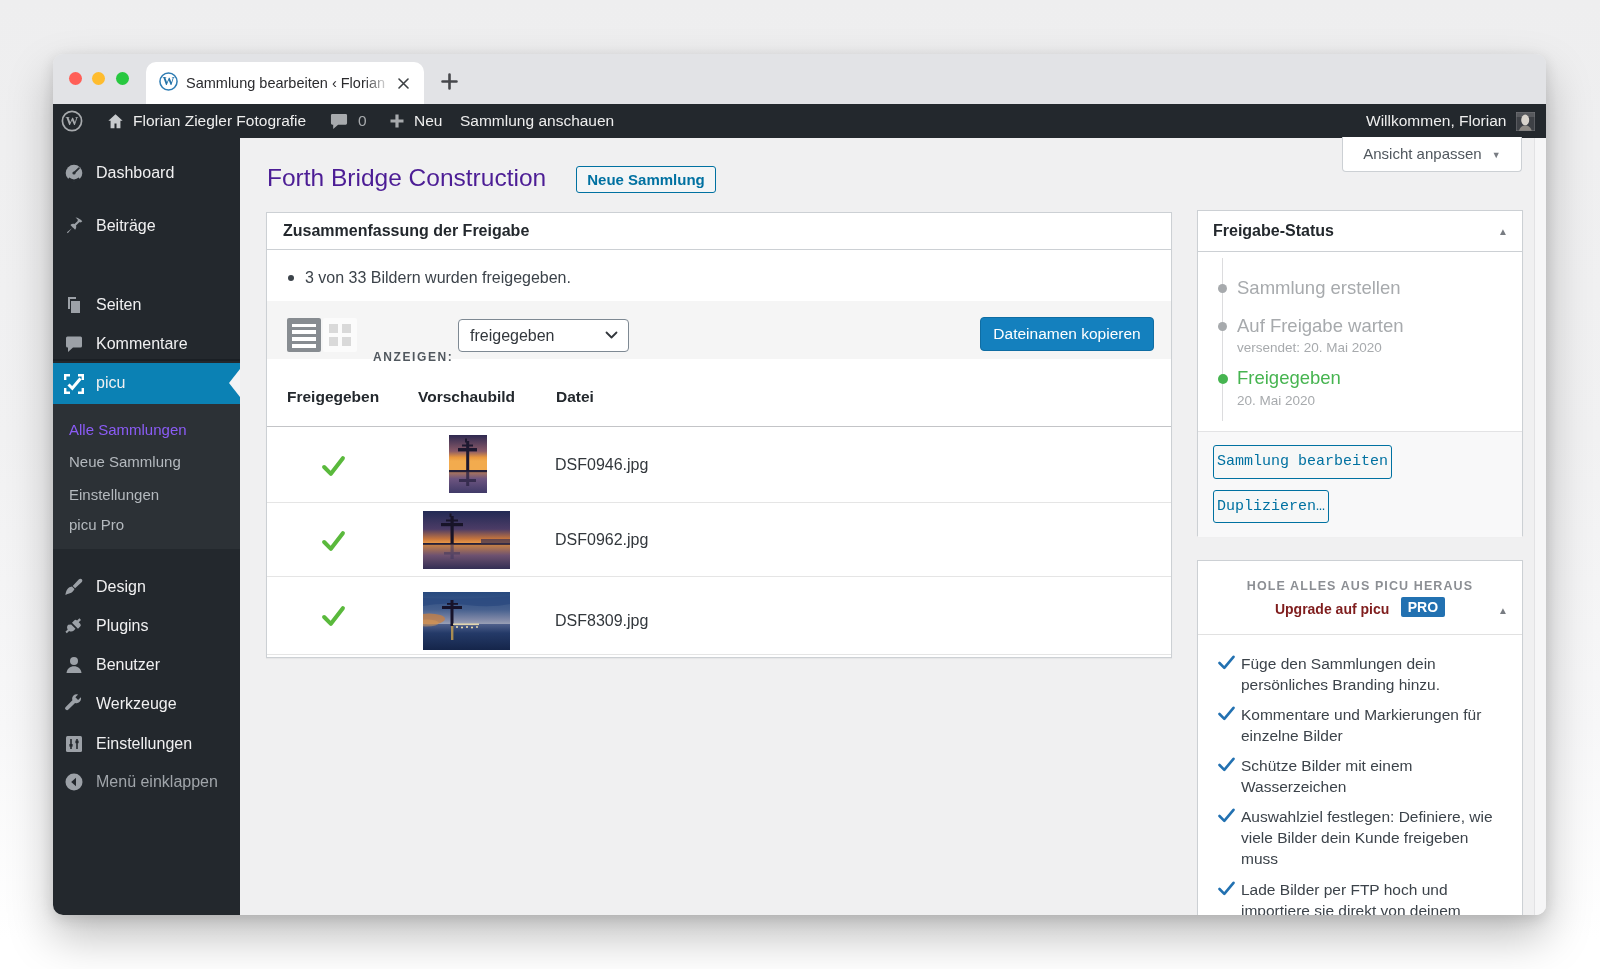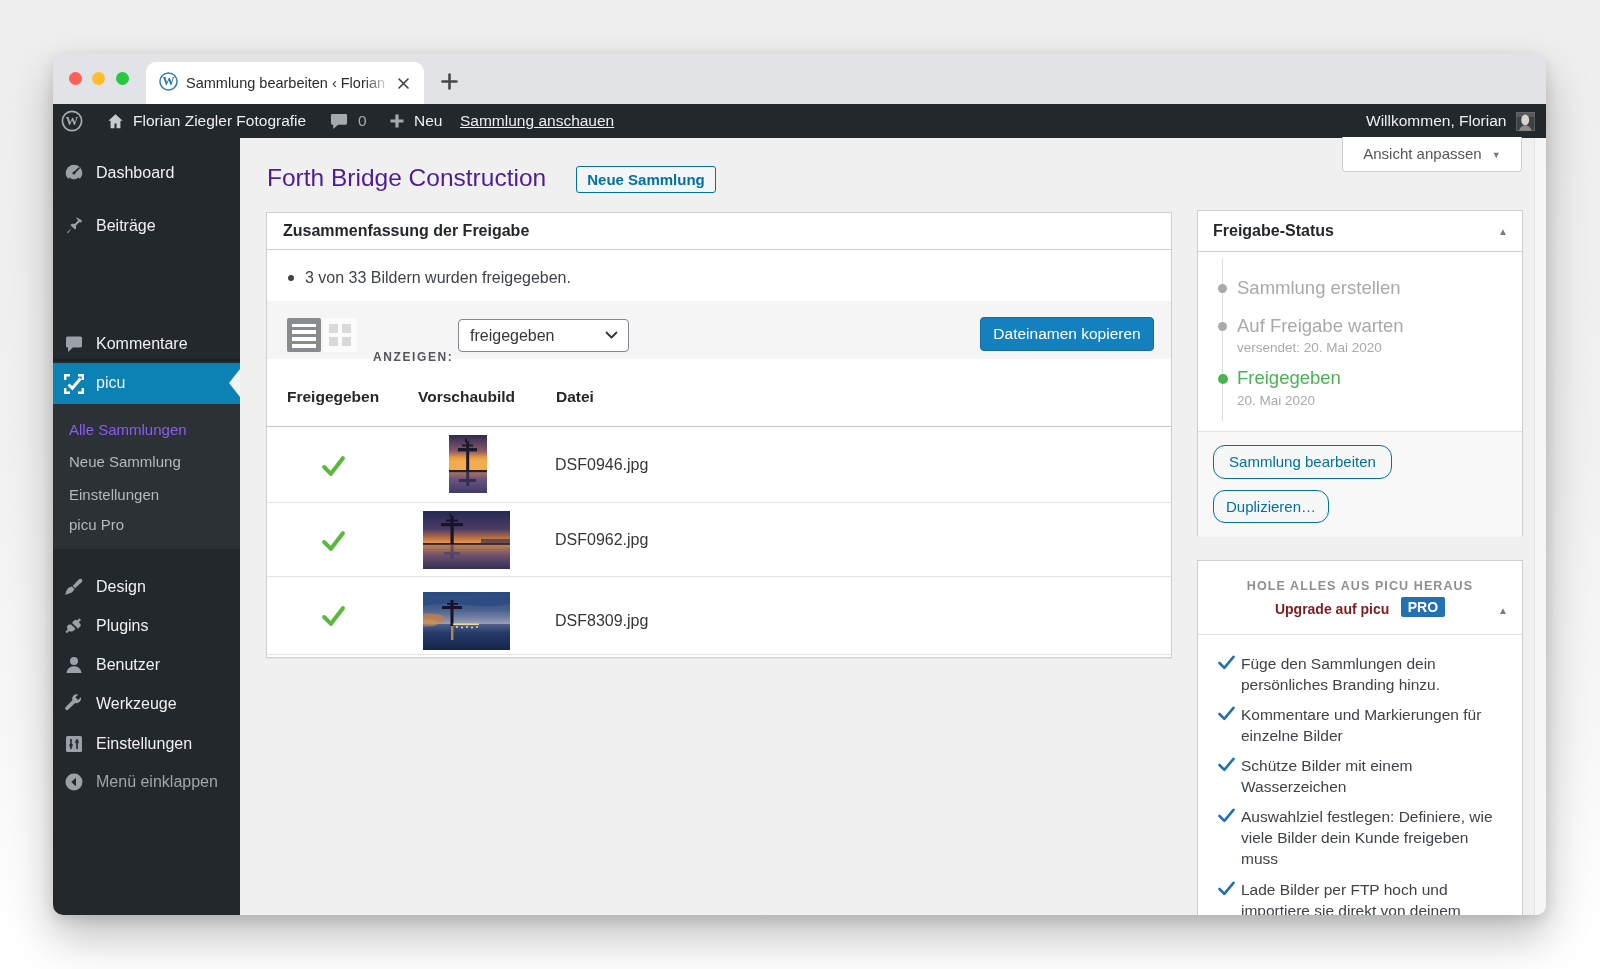--- a/index.html
+++ b/index.html
@@ -19,22 +19,22 @@
   #adminbar .it { position:absolute; top:0; height:34px; line-height:34px; white-space:nowrap; }
   #main { position:absolute; left:0; top:84px; width:100%; height:777px; background:#f0f0f1; }
   #sidebar { position:absolute; left:0; top:0; width:187px; height:777px; background:#23282d; }
   .mi { position:absolute; left:0; width:187px; height:40px; color:#f0f0f1; font-size:16px; }
   .mi .ic { position:absolute; left:11px; top:10px; width:20px; height:20px; }
   .mi .lb { position:absolute; left:43px; top:0; height:40px; line-height:40px; }
   .smi { position:absolute; left:16px; color:#b4b9be; font-size:15px; height:32px; line-height:32px; }
   .panel { position:absolute; background:#fff; border:1px solid #ccd0d4;
            box-shadow:0 1px 1px rgba(0,0,0,.04); }
   .li { font-size:15.5px; line-height:21px; color:#3c434a; }
-  .btn2 { position:absolute; background:#f6f7f7; border:1px solid #0071a1; border-radius:12px;
-          color:#0071a1; font-size:15px; text-align:center; }
+  .btn2 { position:absolute; background:#f6f7f7; border:1px solid #0071a1; border-radius:3px;
+          color:#0071a1; font-size:15px; text-align:center;font-family:Liberation Mono, monospace; }
 </style>
 </head>
 <body>
 <div id="win">
   <div id="tabbar">
     <span class="tl" style="left:15.8px; background:#ff5f57;"></span>
     <span class="tl" style="left:39.4px; background:#febc2e;"></span>
     <span class="tl" style="left:63px; background:#28c840;"></span>
     <div id="tab">
       <svg class="ab" style="left:13px; top:10px;" width="19" height="19" viewBox="0 0 20 20">
@@ -61,21 +61,21 @@
     </svg>
     <div class="it" style="left:80px;">Florian Ziegler Fotografie</div>
     <svg class="ab" style="left:277px; top:9px;" width="18" height="17" viewBox="0 0 20 19">
       <path d="M2.5 1h15a1.5 1.5 0 0 1 1.5 1.5v9a1.5 1.5 0 0 1-1.5 1.5H9l-5.5 5v-5h-1A1.5 1.5 0 0 1 1 11.5v-9A1.5 1.5 0 0 1 2.5 1z" fill="#a7aaad"></path>
     </svg>
     <div class="it" style="left:305px; color:#a7aaad;">0</div>
     <svg class="ab" style="left:336px; top:9px;" width="16" height="16" viewBox="0 0 16 16">
       <path d="M8 1.5 V14.5 M1.5 8 H14.5" stroke="#a7aaad" stroke-width="3.2"></path>
     </svg>
     <div class="it" style="left:361px;">Neu</div>
-    <div class="it" style="left:407px;text-decoration:underline;">Sammlung anschauen</div>
+    <div class="it" style="left:407px;">Sammlung anschauen</div>
     <div class="it" style="left:1313px;">Willkommen, Florian</div>
     <svg class="ab" style="left:1463px; top:8px;" width="19" height="19" viewBox="0 0 19 19">
       <rect width="19" height="19" fill="#3e4146"></rect>
       <rect x="0" y="0" width="19" height="5" fill="#57595d"></rect>
       <ellipse cx="9.2" cy="8" rx="4" ry="5.4" fill="#d9d4cc"></ellipse>
       <path d="M3 19c.6-3.6 3.2-5.6 6.3-5.6s5.8 2 6.4 5.6z" fill="#8e8a84"></path>
       <rect width="19" height="19" fill="none" stroke="#74767a" stroke-width="1"></rect>
     </svg>
   </div>
   <div id="main">
@@ -87,20 +87,27 @@
             <circle cx="10" cy="10" r="1.6" fill="#2a2f34"></circle>
             <path d="M4.5 15.5a8.3 8.3 0 0 0 11 0" fill="none" stroke="#23282d" stroke-width="2.4"></path>
           </svg>
         <span class="lb">Dashboard</span>
       </div>
       <div class="mi" style="top:67.8px;">
         <svg class="ic" viewBox="0 0 20 20">
             <path fill="#9ca1a7" d="M11.5 1.5c2.3.2 5 1.6 6.8 3.8l-1.5 1.3c-.4-.2-1.2-.3-1.8-.2l-3 3.2c.5 1.4.2 3-.9 4.1l-2.4-2.4-4.9 5.9-.9-.9 5.9-4.9L6.4 9c1.1-1.1 2.7-1.4 4.1-.9l3.2-3c.1-.6 0-1.4-.2-1.8z"></path>
           </svg>
         <span class="lb">Beiträge</span>
+      </div>
+      <div class="mi" style="top:146.7px;">
+        <svg class="ic" viewBox="0 0 20 20">
+            <path fill="#9ca1a7" d="M4 2h8v2H6v10H4zm3 4h9v12H7zm2 2v8h5V8z"></path>
+            <path fill="#9ca1a7" d="M8 7h7v10H8z"></path>
+          </svg>
+        <span class="lb">Seiten</span>
       </div>
       <div class="mi" style="top:185.7px;">
         <svg class="ic" viewBox="0 0 20 20">
             <path fill="#9ca1a7" d="M3.5 2.5h13a1.5 1.5 0 0 1 1.5 1.5v8a1.5 1.5 0 0 1-1.5 1.5H9l-5 4.5v-4.5H3.5A1.5 1.5 0 0 1 2 12V4a1.5 1.5 0 0 1 1.5-1.5z"></path>
           </svg>
         <span class="lb">Kommentare</span>
       </div>
       <div style="position:absolute; left:0; top:221px; width:187px; height:2px; background:#1a1f24;"></div>
       <div style="position:absolute; left:0; top:225px; width:187px; height:40.5px; background:#0b81b4;"></div>
       <div style="position:absolute; right:0; top:231px; width:0; height:0; border-top:14px solid transparent; border-bottom:14px solid transparent; border-right:11px solid #f4f4f5;"></div>

